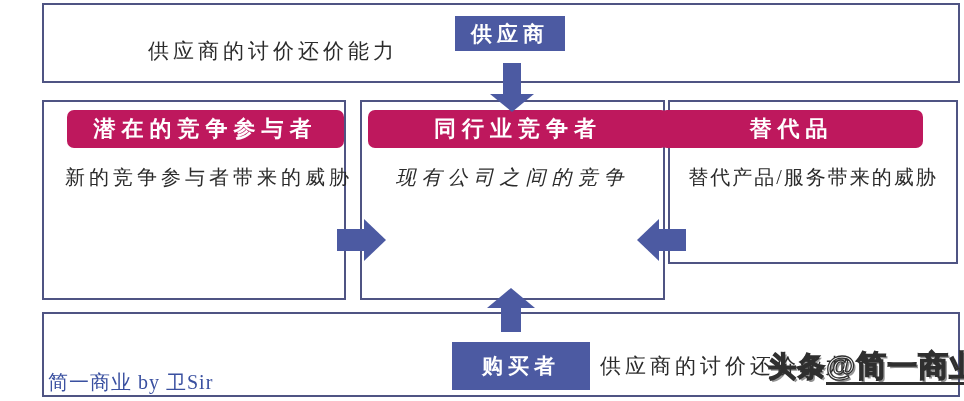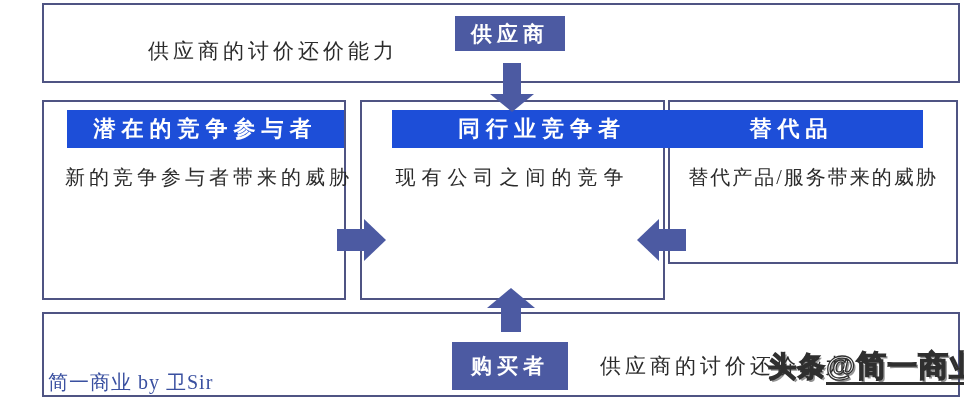--- a/index.html
+++ b/index.html
@@ -5,23 +5,23 @@
   html,body{margin:0;padding:0;background:#fff;}
   #stage{
     position:relative;width:964px;height:401px;background:#ffffff;
     font-family:"Liberation Serif","DejaVu Serif",serif;
     color:#2b2b2b;overflow:hidden;
   }
   .box{
     position:absolute;border:2px solid #4f5483;background:#ffffff;box-sizing:border-box;
   }
   .band{
-    position:absolute;background:#1d4ed8;color:#ffffff;font-weight:bold;
+    position:absolute;background:#be185d;color:#ffffff;font-weight:bold;
     font-size:22px;letter-spacing:6px;text-align:center;line-height:38px;height:38px;
-    box-sizing:border-box;white-space:nowrap;
+    box-sizing:border-box;white-space:nowrap;border-radius:7px;
   }
   .tag{
     position:absolute;background:#4c5aa2;color:#ffffff;font-weight:bold;
     font-size:21px;letter-spacing:5px;text-align:center;box-sizing:border-box;
     display:flex;align-items:center;justify-content:center;white-space:nowrap;
   }
   .note{
     position:absolute;font-size:21px;letter-spacing:4px;color:#2b2b2b;white-space:nowrap;
   }
   .body-text{
@@ -55,31 +55,31 @@
   <div class="box" style="left:42px;top:3px;width:918px;height:80px;"></div>
   <div class="note" style="left:148px;top:17px;margin-top:20px;">供应商的讨价还价能力</div>
   <div class="tag" style="left:455px;top:16px;width:110px;height:35px;">供应商</div>
 
   <div class="box" style="left:42px;top:100px;width:304px;height:200px;">
     <div class="body-text" style="letter-spacing:4px;padding-left:21px;">新的竞争参与者带来的威胁</div>
   </div>
   <div class="band" style="left:67px;top:110px;width:277px;">潜在的竞争参与者</div>
 
   <div class="box" style="left:360px;top:100px;width:305px;height:200px;">
-    <div class="body-text" style="letter-spacing:6px;">现有公司之间的竞争</div>
+    <div class="body-text" style="letter-spacing:6px;font-style:italic;">现有公司之间的竞争</div>
   </div>
-  <div class="band" style="left:368px;top:110px;width:300px;margin-left:24px;">同行业竞争者</div>
+  <div class="band" style="left:368px;top:110px;width:300px;">同行业竞争者</div>
 
   <div class="box" style="left:668px;top:100px;width:290px;height:164px;">
     <div class="body-text" style="letter-spacing:2px;">替代产品/服务带来的威胁</div>
   </div>
   <div class="band" style="left:660px;top:110px;width:263px;">替代品</div>
 
   <div class="box" style="left:42px;top:312px;width:918px;height:85px;"></div>
-  <div class="tag" style="left:452px;top:342px;width:116px;height:48px;">购买者</div>
+  <div class="tag" style="left:452px;top:342px;width:138px;height:48px;">购买者</div>
   <div class="note" style="left:600px;top:352px;z-index:5;">供应商的讨价还价能力</div>
 
   <div class="arr">
     <div class="shaft" style="left:503px;top:63px;width:18px;height:31px;"></div>
     <div class="head" style="left:490px;top:94px;border-left:22px solid transparent;border-right:22px solid transparent;border-top:18px solid #4c5aa2;"></div>
   </div>
 
   <div class="arr">
     <div class="shaft" style="left:337px;top:229px;width:27px;height:22px;"></div>
     <div class="head" style="left:364px;top:219px;border-top:21px solid transparent;border-bottom:21px solid transparent;border-left:22px solid #4c5aa2;"></div>

